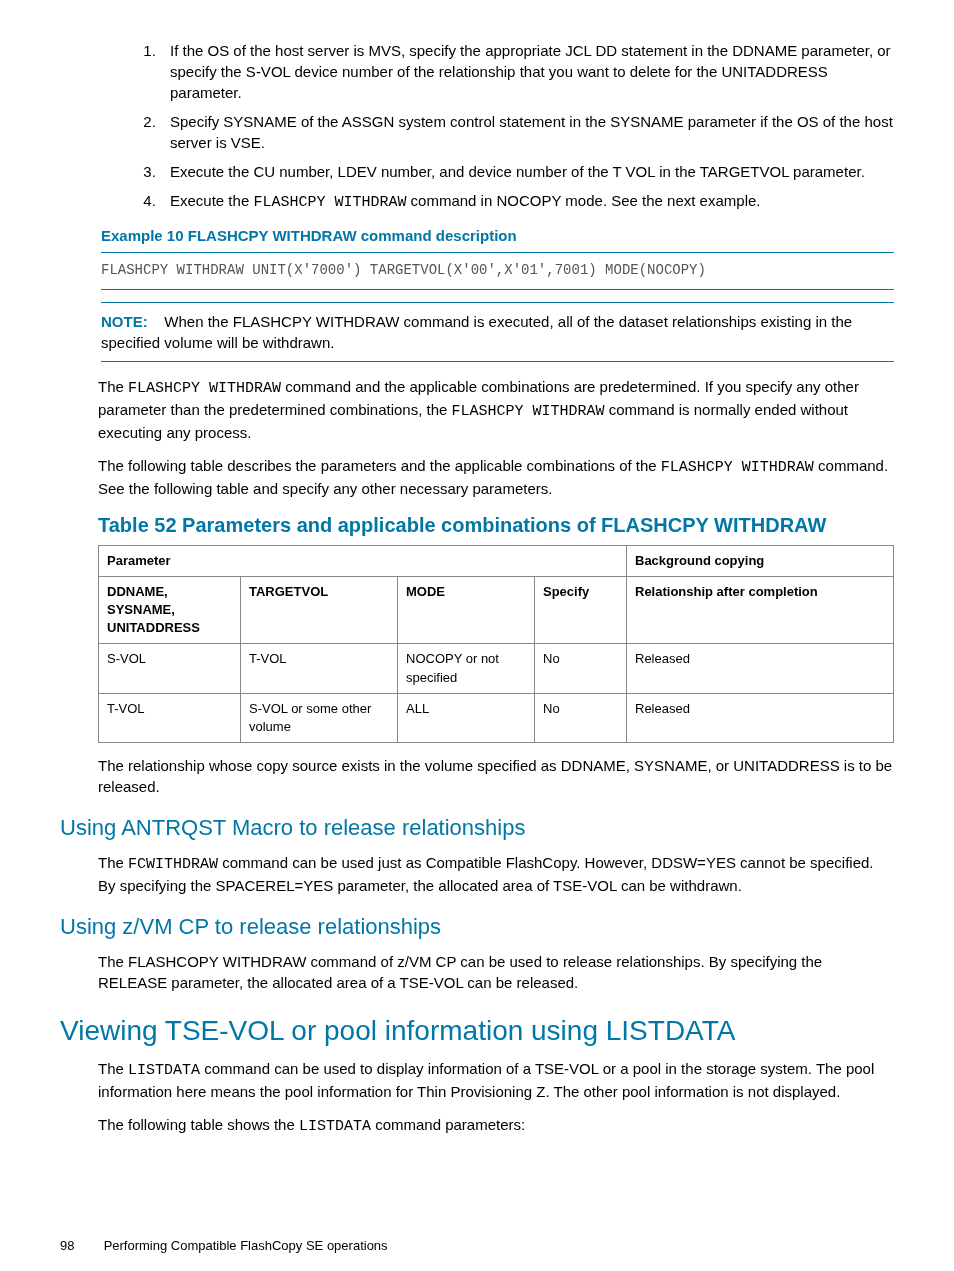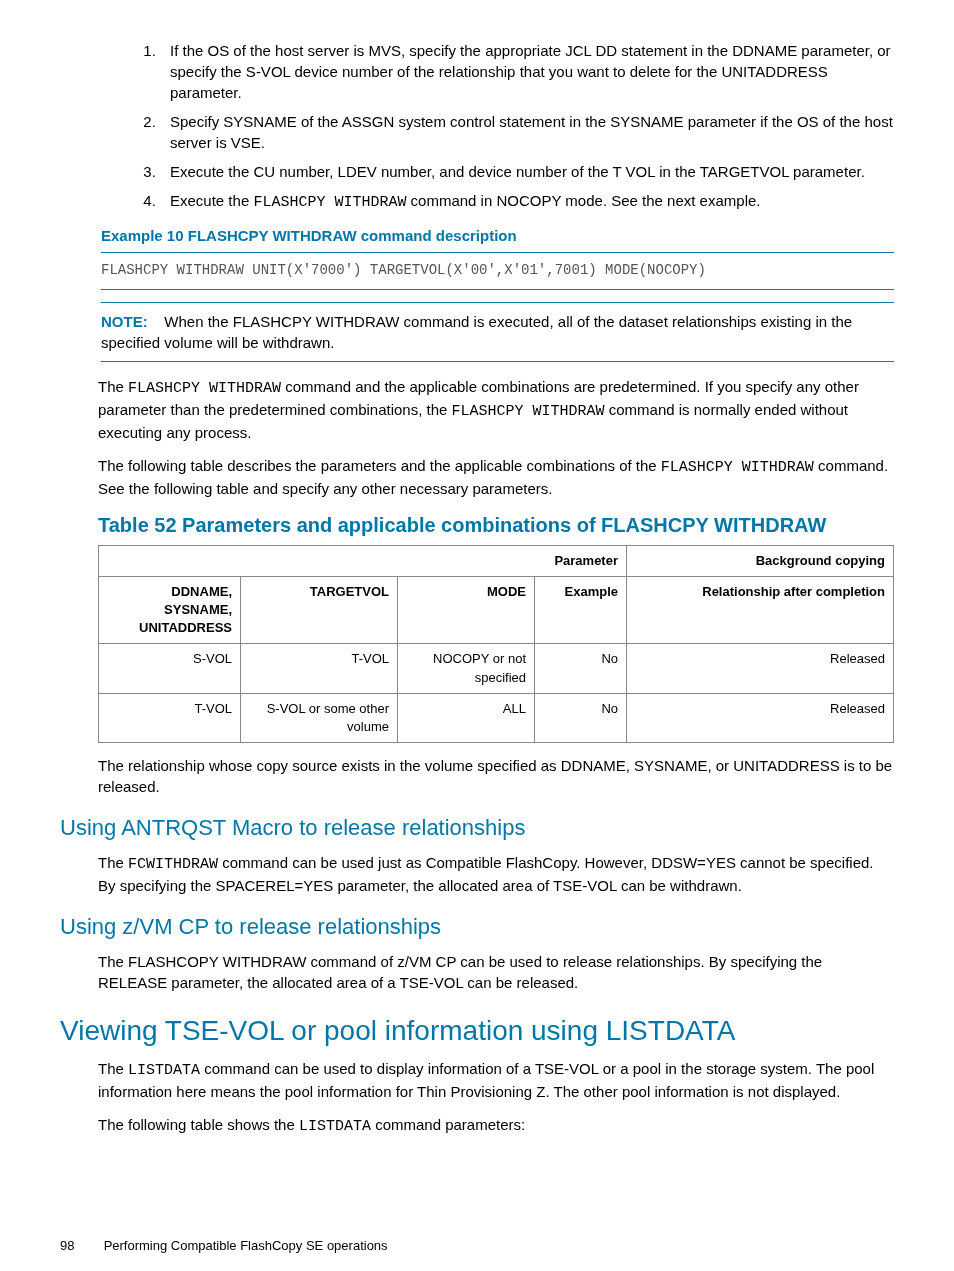--- a/index.html
+++ b/index.html
@@ -65,21 +65,21 @@
   }
   table.datatable {
     border-collapse: collapse;
     width: 100%;
     font-size: 13px;
     margin-bottom: 12px;
   }
   table.datatable th, table.datatable td {
     border: 1px solid #888;
     padding: 6px 8px;
-    text-align: right;
+    text-align: left;
     vertical-align: top;
   }
   table.datatable th {
     font-weight: bold;
   }
   h2.sect {
     color: #0077a6;
     font-weight: normal;
     font-size: 22px;
     margin: 16px 0 6px 0;
@@ -133,21 +133,21 @@
   <table class="datatable">
     <tbody>
         <tr>
       <th colspan="4">Parameter</th>
       <th>Background copying</th>
     </tr>
     <tr>
       <th style="width:125px">DDNAME, SYSNAME, UNITADDRESS</th>
       <th style="width:140px">TARGETVOL</th>
       <th style="width:120px">MODE</th>
-      <th style="width:75px">Example</th>
+      <th style="width:75px">Specify</th>
       <th>Relationship after completion</th>
     </tr>
     <tr>
       <td>S-VOL</td>
       <td>T-VOL</td>
       <td>NOCOPY or not specified</td>
       <td>No</td>
       <td>Released</td>
     </tr>
     <tr>

